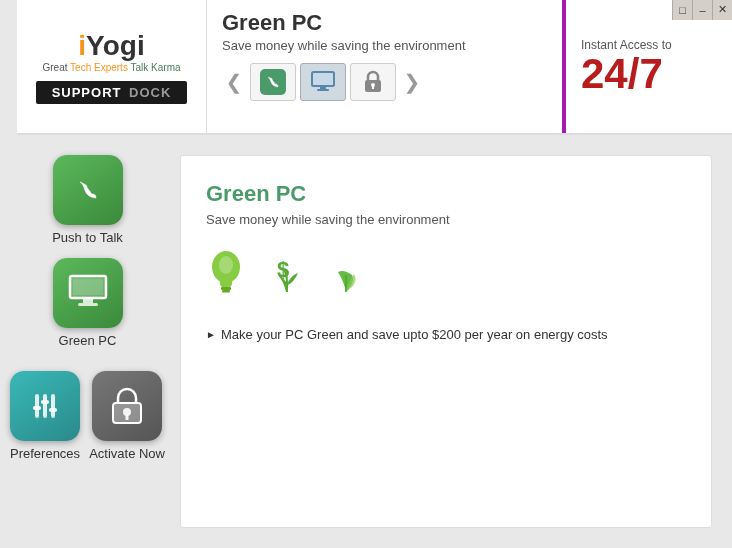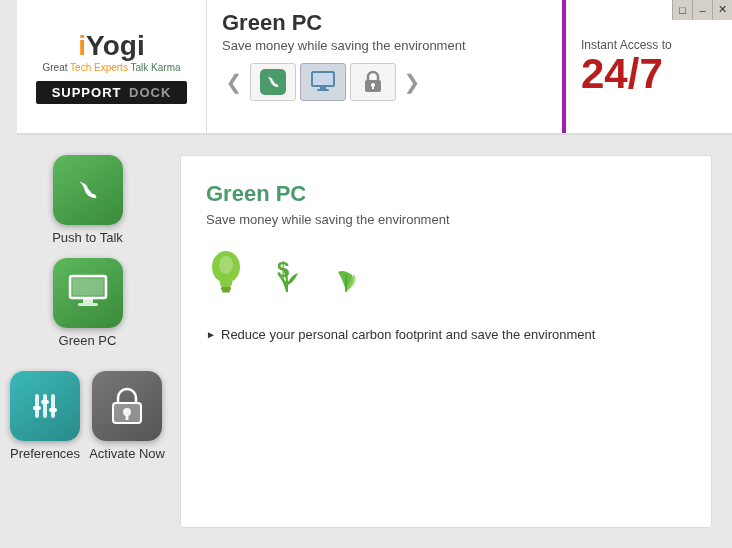--- a/index.html
+++ b/index.html
@@ -421,16 +421,16 @@
       <div>
         <svg width="40" height="55" viewBox="0 0 40 55" fill="none">
           <path d="M20 45 Q18 35 12 25 Q18 22 26 28 Q30 35 20 45Z" fill="#66bb44"></path>
           <path d="M20 45 Q22 35 28 27 Q32 33 26 40Z" fill="#88cc55" opacity="0.7"></path>
           <line x1="20" y1="45" x2="20" y2="28" stroke="#44aa22" stroke-width="1.5"></line>
         </svg>
       </div>
     </div>
 
     <ul class="bullet-list">
-      <li>Reduce your personal carbon footprint and save the environment</li>
+      <li>Make your PC Green and save upto $200 per year on energy costs</li>
     </ul>
   </div>
 </div>
 
 </body></html>

